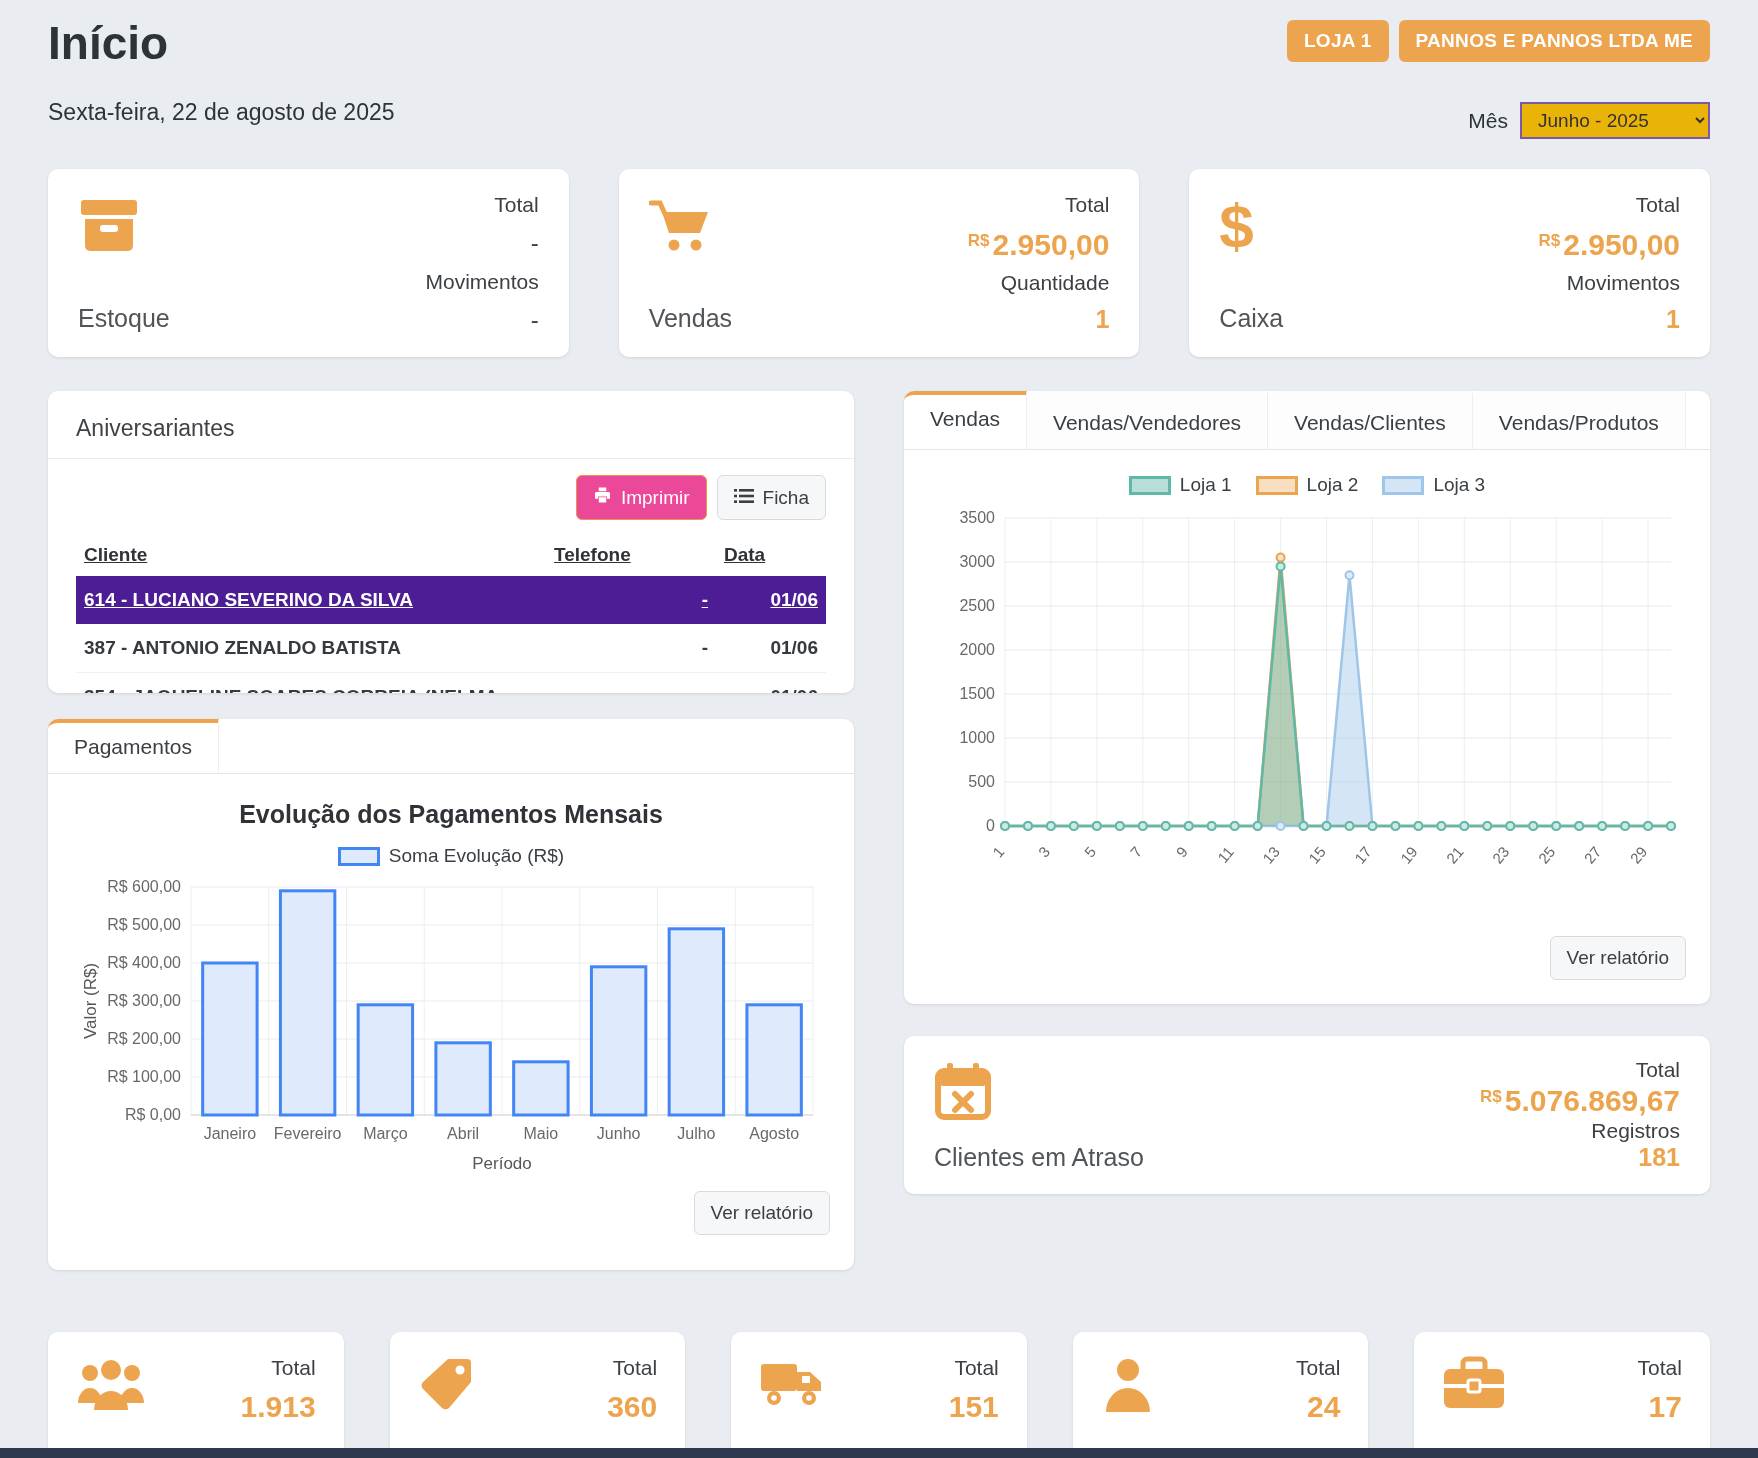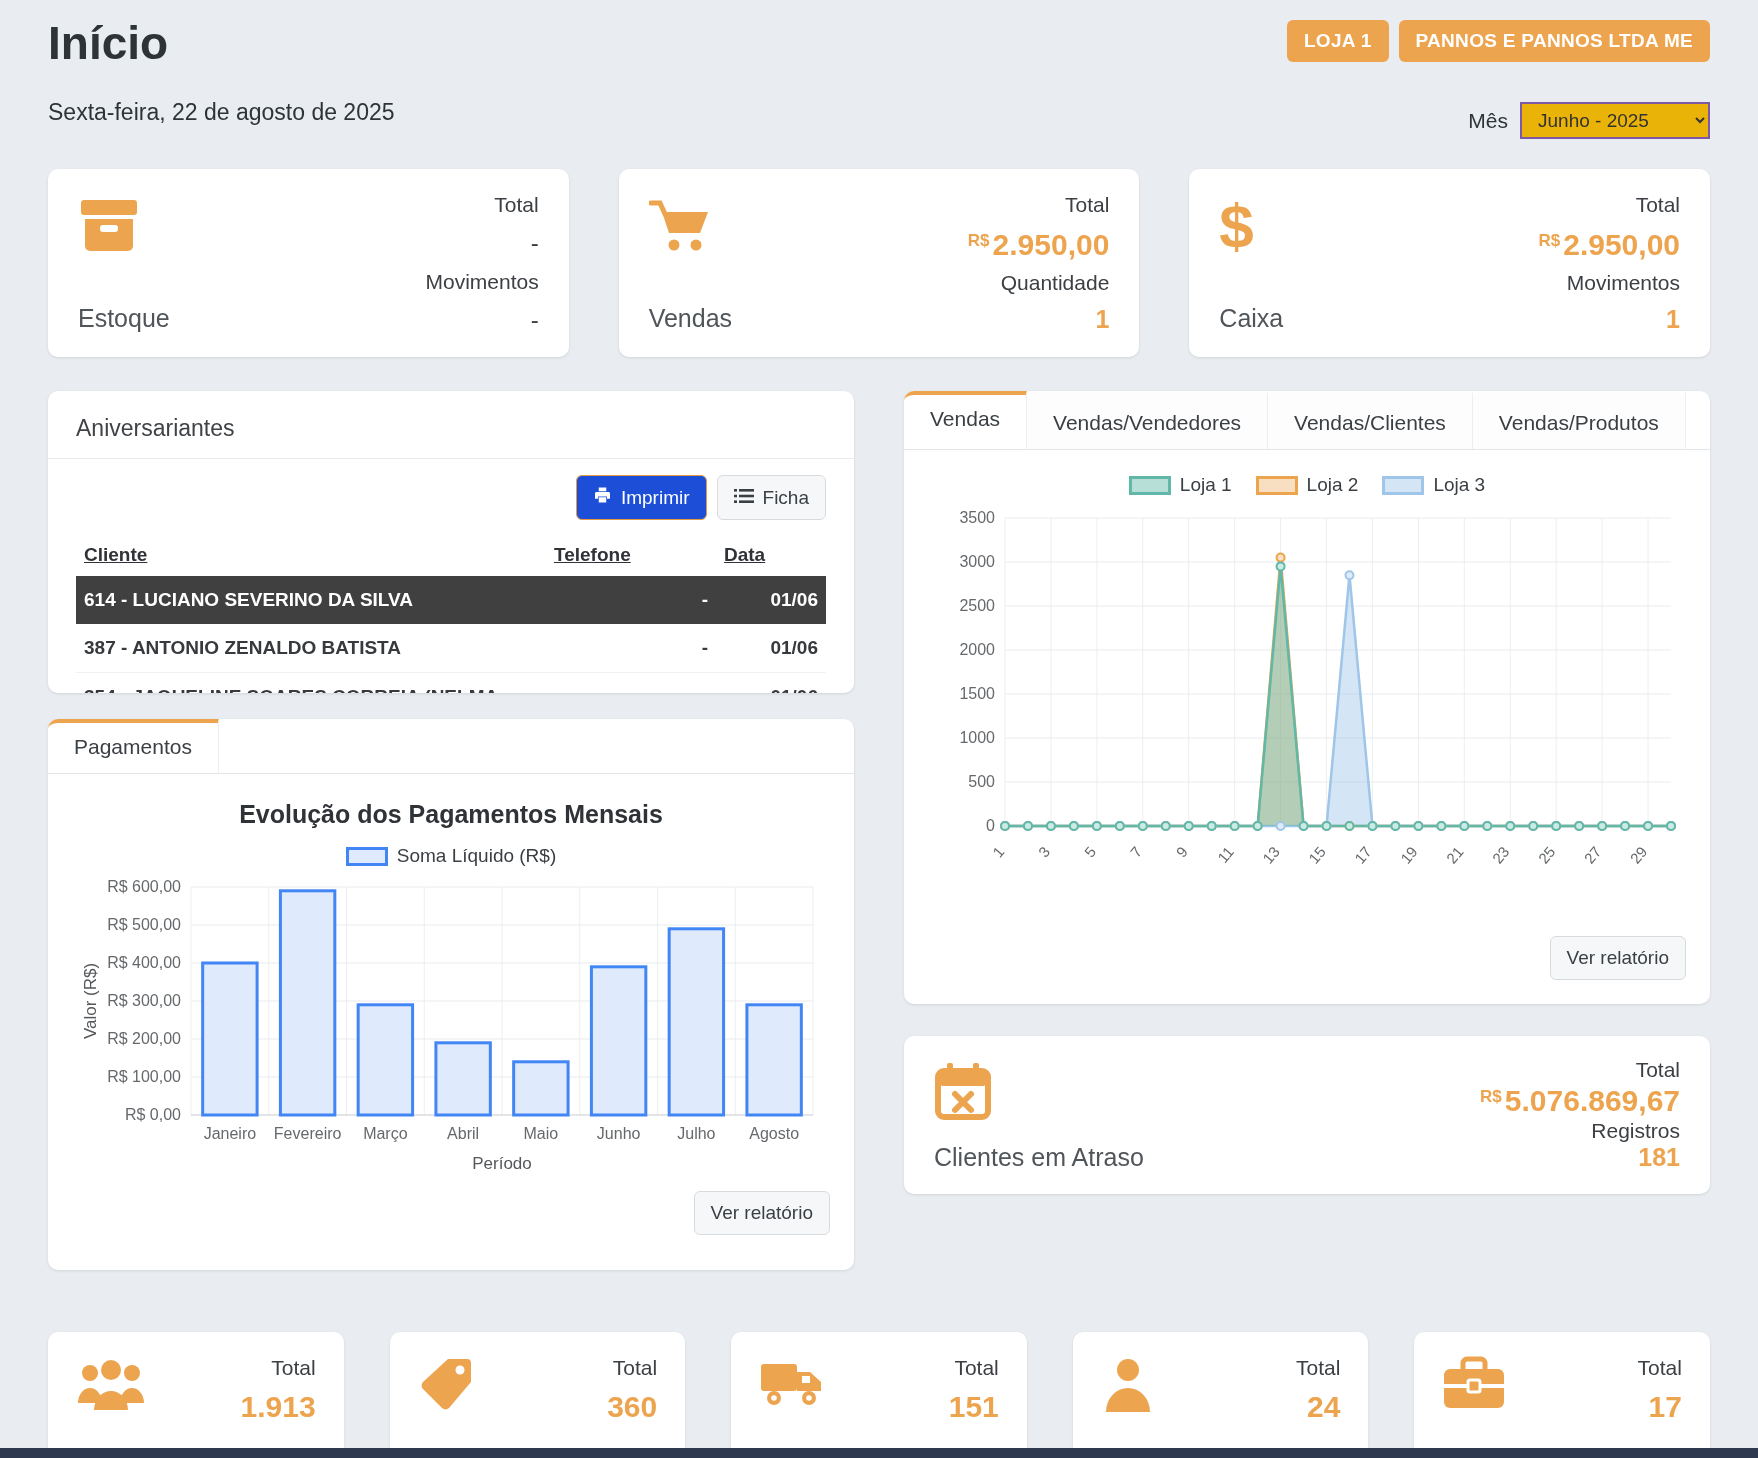--- a/index.html
+++ b/index.html
@@ -42,28 +42,28 @@
 
   
   .middle-row { display:flex; gap:50px; margin-top:34px; align-items:flex-start; }
   .col { flex:1; min-width:0; }
 
   
   .bday-card { height:302px; overflow:hidden; padding:24px 28px 0; }
   .card-title-row { font-size:23px; color:#3f4347; padding-bottom:16px; border-bottom:1px solid #e9ebee; margin:0 -28px; padding-left:28px; }
   .bday-actions { display:flex; justify-content:flex-end; gap:10px; margin:16px 0 14px; }
   .btn { font-family:inherit; font-size:19px; border-radius:6px; padding:10px 16px; display:inline-flex; align-items:center; gap:9px; cursor:pointer; }
-  .btn-orange { background:#1d4ed8; color:#fff; border:1px solid #e39a41;align-items:flex-end; }
+  .btn-orange { background:#ec4899; color:#fff; border:1px solid #e39a41;align-items:flex-end; }
   .btn-light  { background:#f6f7f8; color:#3a3f44; border:1px solid #d8dbde; }
   table.bday-table { width:100%; border-collapse:collapse; font-size:19px; }
   .bday-table th { text-align:left; font-weight:700; padding:10px 8px; color:#2f3337;text-decoration:underline; }
   .bday-table td { padding:13px 8px; font-weight:700; color:#36393d; border-bottom:1px solid #eef0f2; }
   .col-tel  { text-align:right; width:170px; }
   .col-data { text-align:right; width:110px; }
-  tr.hl td { background:#404040; color:#fff; border-bottom:none; }
+  tr.hl td { background:#4c1d95; color:#fff; border-bottom:none;text-decoration:underline; }
 
   
   .tabs { display:flex; border-bottom:1px solid #e3e6e9; }
   .tab { padding:16px 26px 14px; font-size:21px; color:#3a3f44; border-top:4px solid transparent; border-right:1px solid #ecееf0; border-right:1px solid #eceef0; cursor:pointer; background:#fdfdfd; border-top-left-radius:10px; }
   .tab.active { border-top:4px solid #eda44f; padding-top:12px; background:#fff; }
 
   
   .payments-card { margin-top:26px; padding-bottom:31px; }
   .chart-title { text-align:center; font-size:25px; font-weight:700; color:#2f3337; margin:26px 0 14px; }
   .chart-legend { display:flex; justify-content:center; align-items:center; margin-bottom:6px; min-height:26px; }
@@ -228,21 +228,21 @@
       </div>
 
       <div class="card payments-card">
         <div class="tabs">
           <div class="tab active">Pagamentos</div>
         </div>
         <div class="chart-title">Evolução dos Pagamentos Mensais</div>
         <div class="chart-legend">
             <span class="lg-item">
               <span class="lg-swatch" style="border-color:#4285f4;background:#dfeafc"></span>
-              <span class="lg-label">Soma Líquido (R$)</span>
+              <span class="lg-label">Soma Evolução (R$)</span>
             </span>
           </div>
         <div class="chart-box">
             <svg width="756" height="302" font-family="Liberation Sans, sans-serif">
               <line x1="118" y1="12" x2="118" y2="240" stroke="#eceef0"></line>
               <line x1="195.75" y1="12" x2="195.75" y2="240" stroke="#eceef0"></line>
               <line x1="273.5" y1="12" x2="273.5" y2="240" stroke="#eceef0"></line>
               <line x1="351.25" y1="12" x2="351.25" y2="240" stroke="#eceef0"></line>
               <line x1="429" y1="12" x2="429" y2="240" stroke="#eceef0"></line>
               <line x1="506.75" y1="12" x2="506.75" y2="240" stroke="#eceef0"></line>

